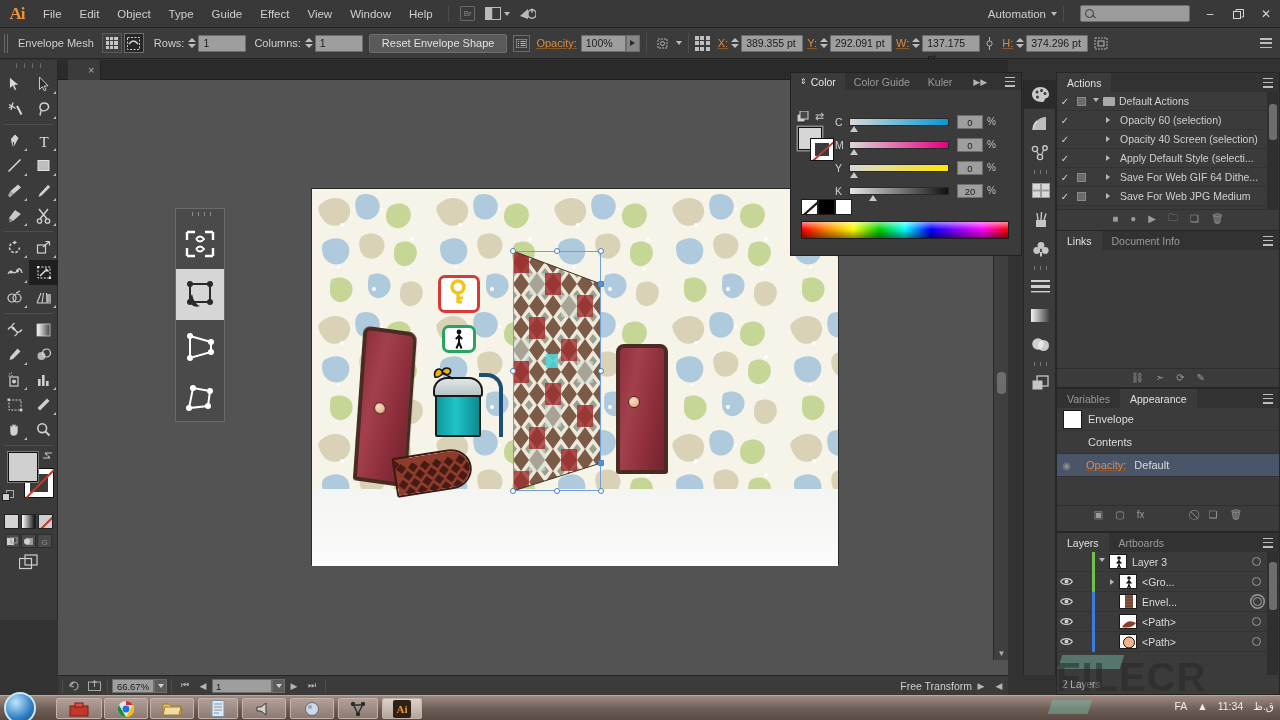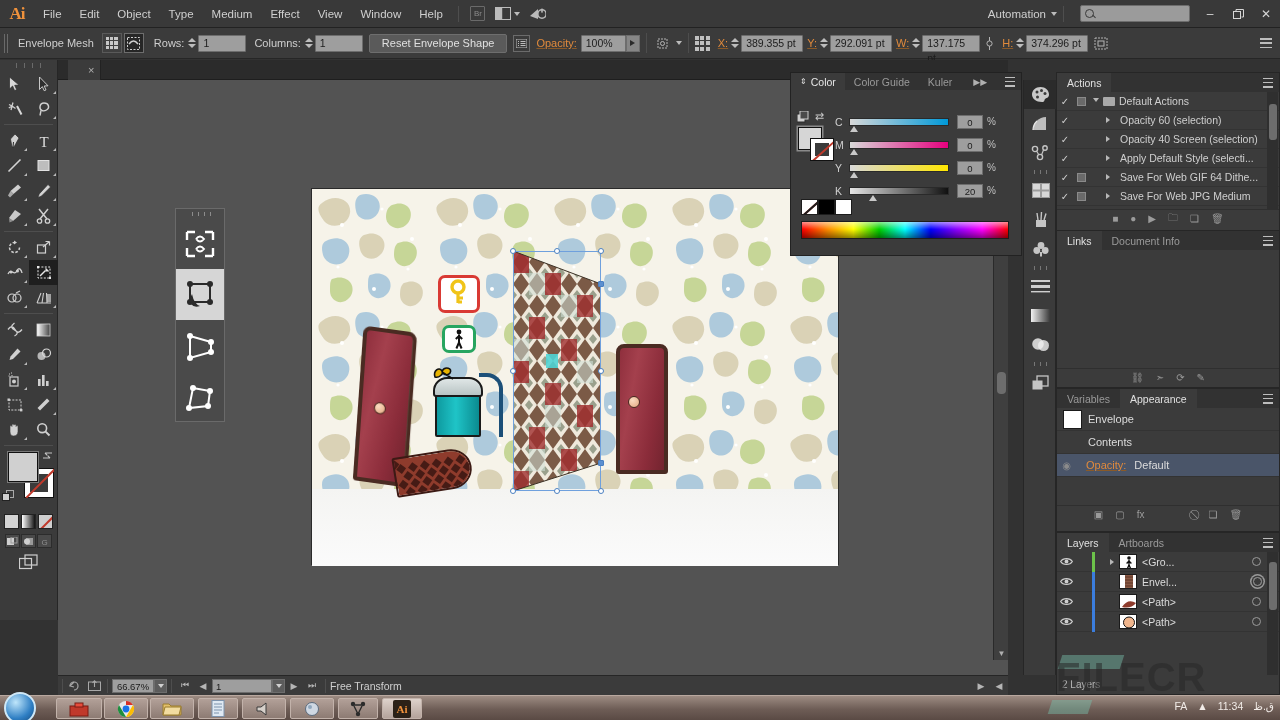--- a/index.html
+++ b/index.html
@@ -205,21 +205,21 @@
   .sb-sep{ width:1px;height:14px;background:#4e4e4e; margin:0 4px; }
   .sb-ico{ width:18px; height:16px; display:flex;align-items:center;justify-content:center;
            color:#b5b5b5; font-size:9px;}
   .zoom-fld{ width:42px;height:14px; background:#9e9e9e; color:#1c1c1c; font-size:9.5px;
              text-align:center; line-height:13px; border:1px solid #6d6d6d;}
   .dd{ width:13px;height:14px; background:#5c5c5c;border:1px solid #6d6d6d; display:flex;
        align-items:center;justify-content:center;}
   .dd::after{content:'';width:0;height:0;border-left:3px solid transparent;border-right:3px solid transparent;border-top:4px solid #d0d0d0;}
   .pg-fld{ width:60px;height:14px; background:#9e9e9e; color:#1c1c1c; font-size:9.5px;
            padding-left:3px; line-height:13px; border:1px solid #6d6d6d;}
-  .sb-tool{ flex:1; text-align:left; }
+  .sb-tool{ flex:1; text-align:right; }
 
   
   .icon-dock{
     position:absolute; left:1023px; top:80px; width:33px; height:595px;
     background:#3b3b3b; border-left:1px solid #262626; border-right:1px solid #262626;
   }
   .dock-ico{ width:33px; height:29px; display:flex; align-items:center; justify-content:center; }
   .dock-ico.sel{ background:#2b2b2b; }
   .dock-div{ height:9px; background:repeating-linear-gradient(90deg,transparent 0 3px,#777 3px 4px,transparent 4px 6px);
              background-size:18px 4px; background-position:center; background-repeat:no-repeat;}
@@ -306,21 +306,21 @@
 
 <div class="app">
 
   <div class="titlebar">
     <div class="ai-logo">Ai</div>
     <div class="menubar">
       <div class="menu-item">File</div>
       <div class="menu-item">Edit</div>
       <div class="menu-item">Object</div>
       <div class="menu-item">Type</div>
-      <div class="menu-item">Medium</div>
+      <div class="menu-item">Guide</div>
       <div class="menu-item">Effect</div>
       <div class="menu-item">View</div>
       <div class="menu-item">Window</div>
       <div class="menu-item">Help</div>
     </div>
     <div class="tb-sep"></div>
     <div class="tb-icon">
         <div class="br-box">Br</div>
       </div>
     <div class="tb-icon" style="width:34px">
@@ -1253,20 +1253,39 @@
       <div class="pmenu">
           <div class="hamb">
             <i></i>
             <i></i>
             <i></i>
           </div>
         </div>
     </div>
     <div style="height:123px; position:relative; overflow:hidden">
 
+      <div class="layer-row">
+        <div class="eye"></div>
+        <div class="lockcol"></div>
+        <div class="colbar" style="background:#6cc24a"></div>
+        <div class="tri down">
+            <i></i>
+          </div>
+        <div class="thumbbox">
+          <svg width="18" height="15" viewBox="0 0 18 15">
+              <rect width="18" height="15" fill="#fff"></rect>
+              <circle cx="9" cy="3" r="1.8" fill="#111"></circle>
+              <path d="M9 5 v5 M9 6 l-2.4 2.4 M9 6 l2.4 2.4 M9 10 l-2 4.5 M9 10 l2 4.5" stroke="#111" stroke-width="1.4" fill="none"></path>
+            </svg>
+        </div>
+        <span>Layer 3</span>
+        <div style="margin-left:auto;display:flex;align-items:center;padding-right:18px">
+          <div class="tgt"></div>
+        </div>
+      </div>
 
       <div class="layer-row">
         <div class="eye">
           <svg width="13" height="9" viewBox="0 0 13 9">
               <path d="M0.6 4.5 C3 0.6 10 0.6 12.4 4.5 C10 8.4 3 8.4 0.6 4.5Z" fill="none" stroke="#cfcfcf" stroke-width="1.1"></path>
               <circle cx="6.5" cy="4.5" r="1.9" fill="#cfcfcf"></circle>
             </svg>
         </div>
         <div class="lockcol"></div>
         <div class="colbar" style="background:#6cc24a"></div>

